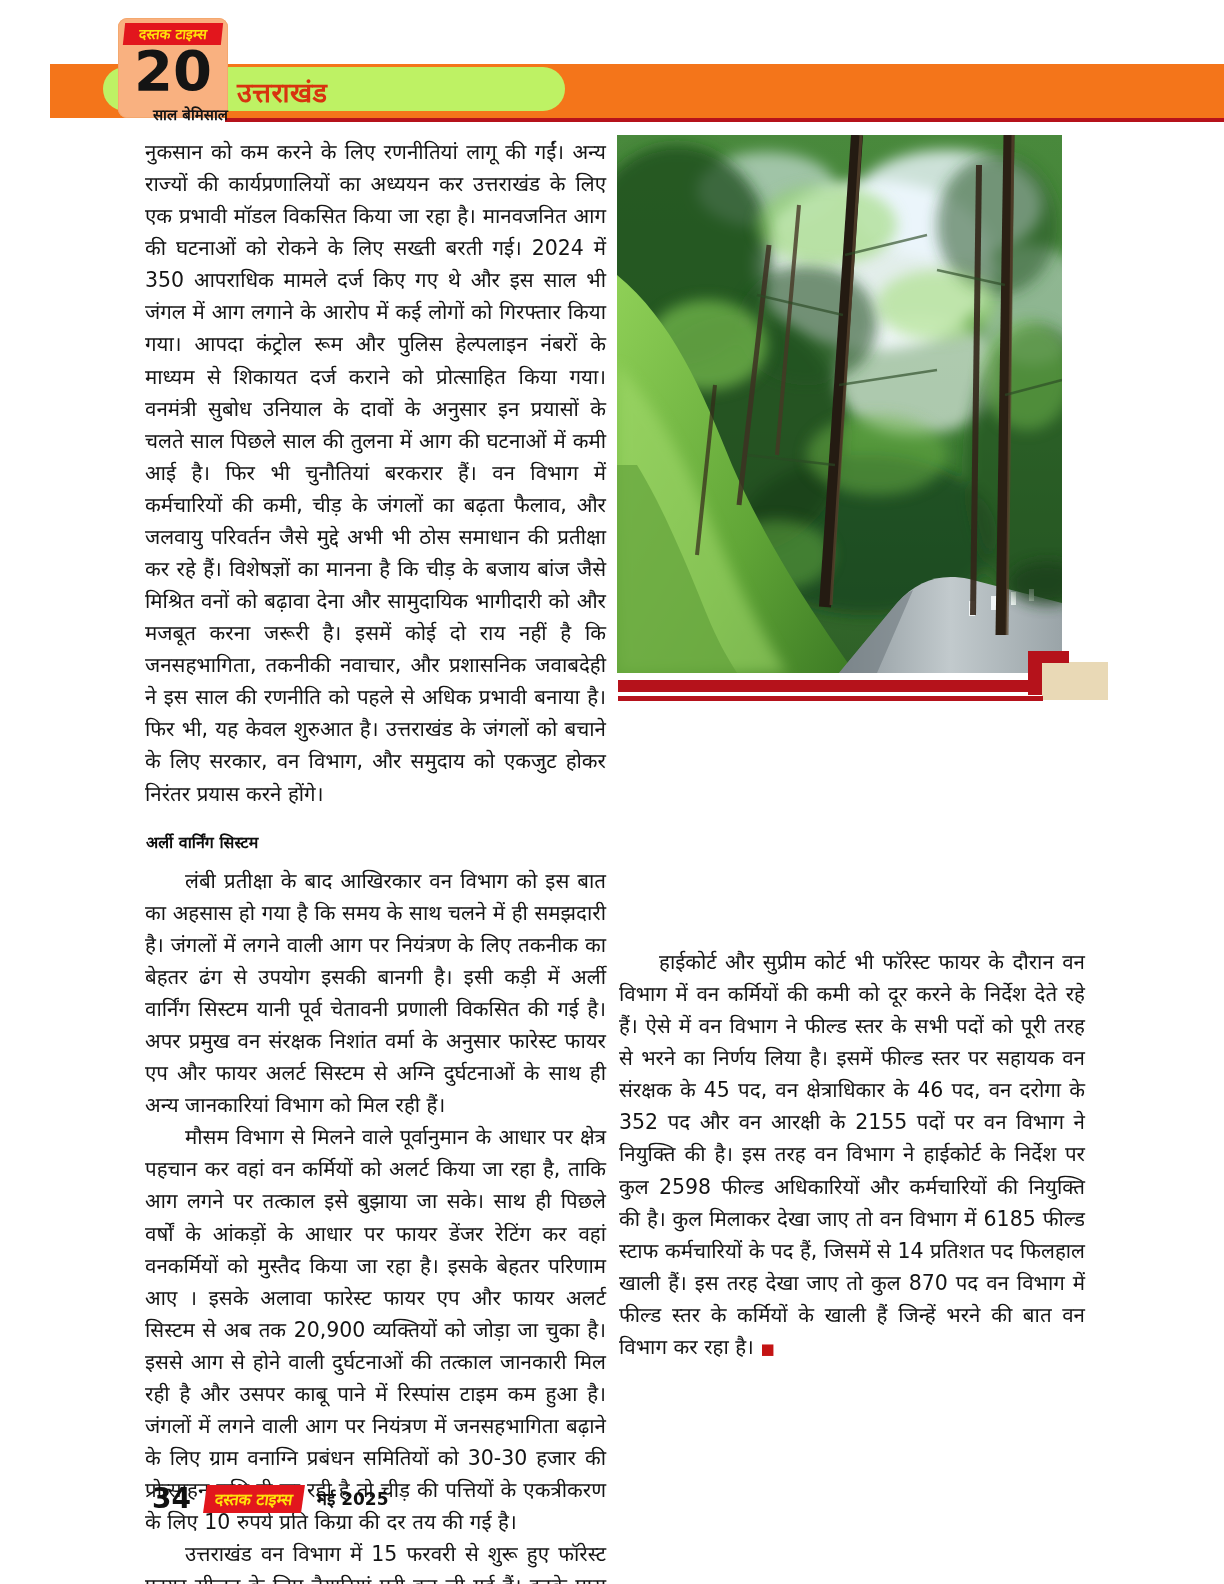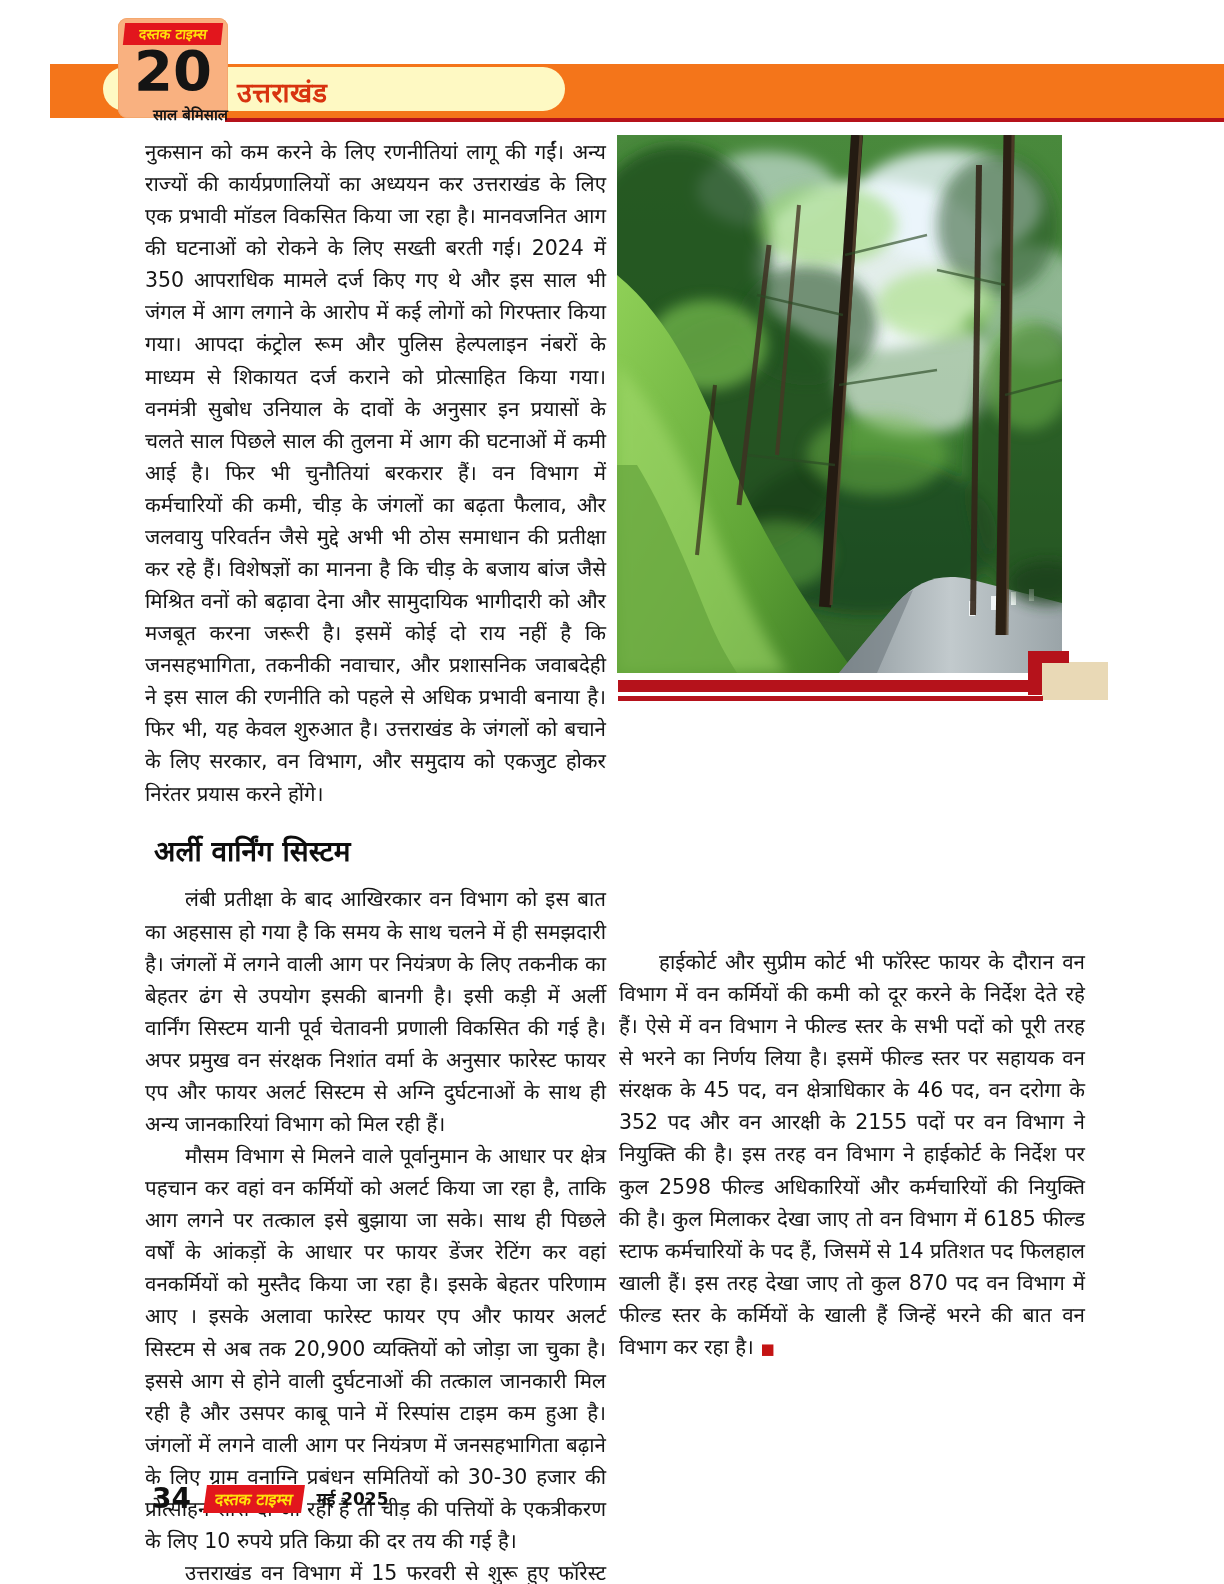--- a/index.html
+++ b/index.html
@@ -6,21 +6,21 @@
   .page {
     position:relative; width:1224px; height:1584px; background:#ffffff;
     font-family:"DejaVu Sans", sans-serif; overflow:hidden; color:#161616;
   }
 
   
   .band { position:absolute; left:50px; top:64px; width:1174px; height:54px; background:#f4751a; }
   .band-underline { position:absolute; left:225px; top:118px; width:999px; height:4px; background:#b5121b; }
   .section-pill {
     position:absolute; left:103px; top:67px; width:462px; height:44px;
-    background:#fef9c3; border-radius:22px;
+    background:#bef264; border-radius:22px;
   }
   .section-pill .label {
     position:absolute; left:134px; top:6px; font-size:27px; font-weight:bold; color:#d8330f;
     letter-spacing:0.5px;
   }
   .logo-box {
     position:absolute; left:118px; top:18px; width:110px; height:100px;
     background:#f9b180; border-radius:9px; box-shadow:0 0 0 1px #f4a86e inset;
   }
   .logo-masthead {
@@ -36,21 +36,21 @@
     position:absolute; left:0; right:0; top:86px; text-align:right;
     font-size:15px; font-weight:bold; color:#141414; white-space:nowrap;
   }
 
   
   .bodytext { font-size:20.5px; line-height:1.565; text-align:justify; color:#141414; }
   .bodytext p { margin:0; }
   .bodytext p.indent { text-indent:40px; }
   .left-col  { position:absolute; left:145px; top:136px; width:461px; }
   .right-col { position:absolute; left:619px; top:946px; width:466px; }
-  .col-heading { font-size:28px; font-weight:bold; color:#0d0d0d; margin:20px 0 10px 9px; text-align:left; }
+  .col-heading { font-size:16px; font-weight:bold; color:#0d0d0d; margin:20px 0 10px 1px; text-align:left; }
   .right-col .col-heading { font-size:23px; margin:16px 0 8px 0; }
   .endmark { color:#c41414; font-size:15px; }
 
   
   .photo { position:absolute; left:617px; top:135px; width:445px; height:538px; overflow:hidden; }
   .photo svg { display:block; width:100%; height:100%; }
 
   
   .decor-tan   { position:absolute; left:1042px; top:662px; width:66px; height:38px; background:#e9d9b6; }
   .decor-cap   { position:absolute; left:1028px; top:651px; width:41px; height:12px; background:#b5121b; }

